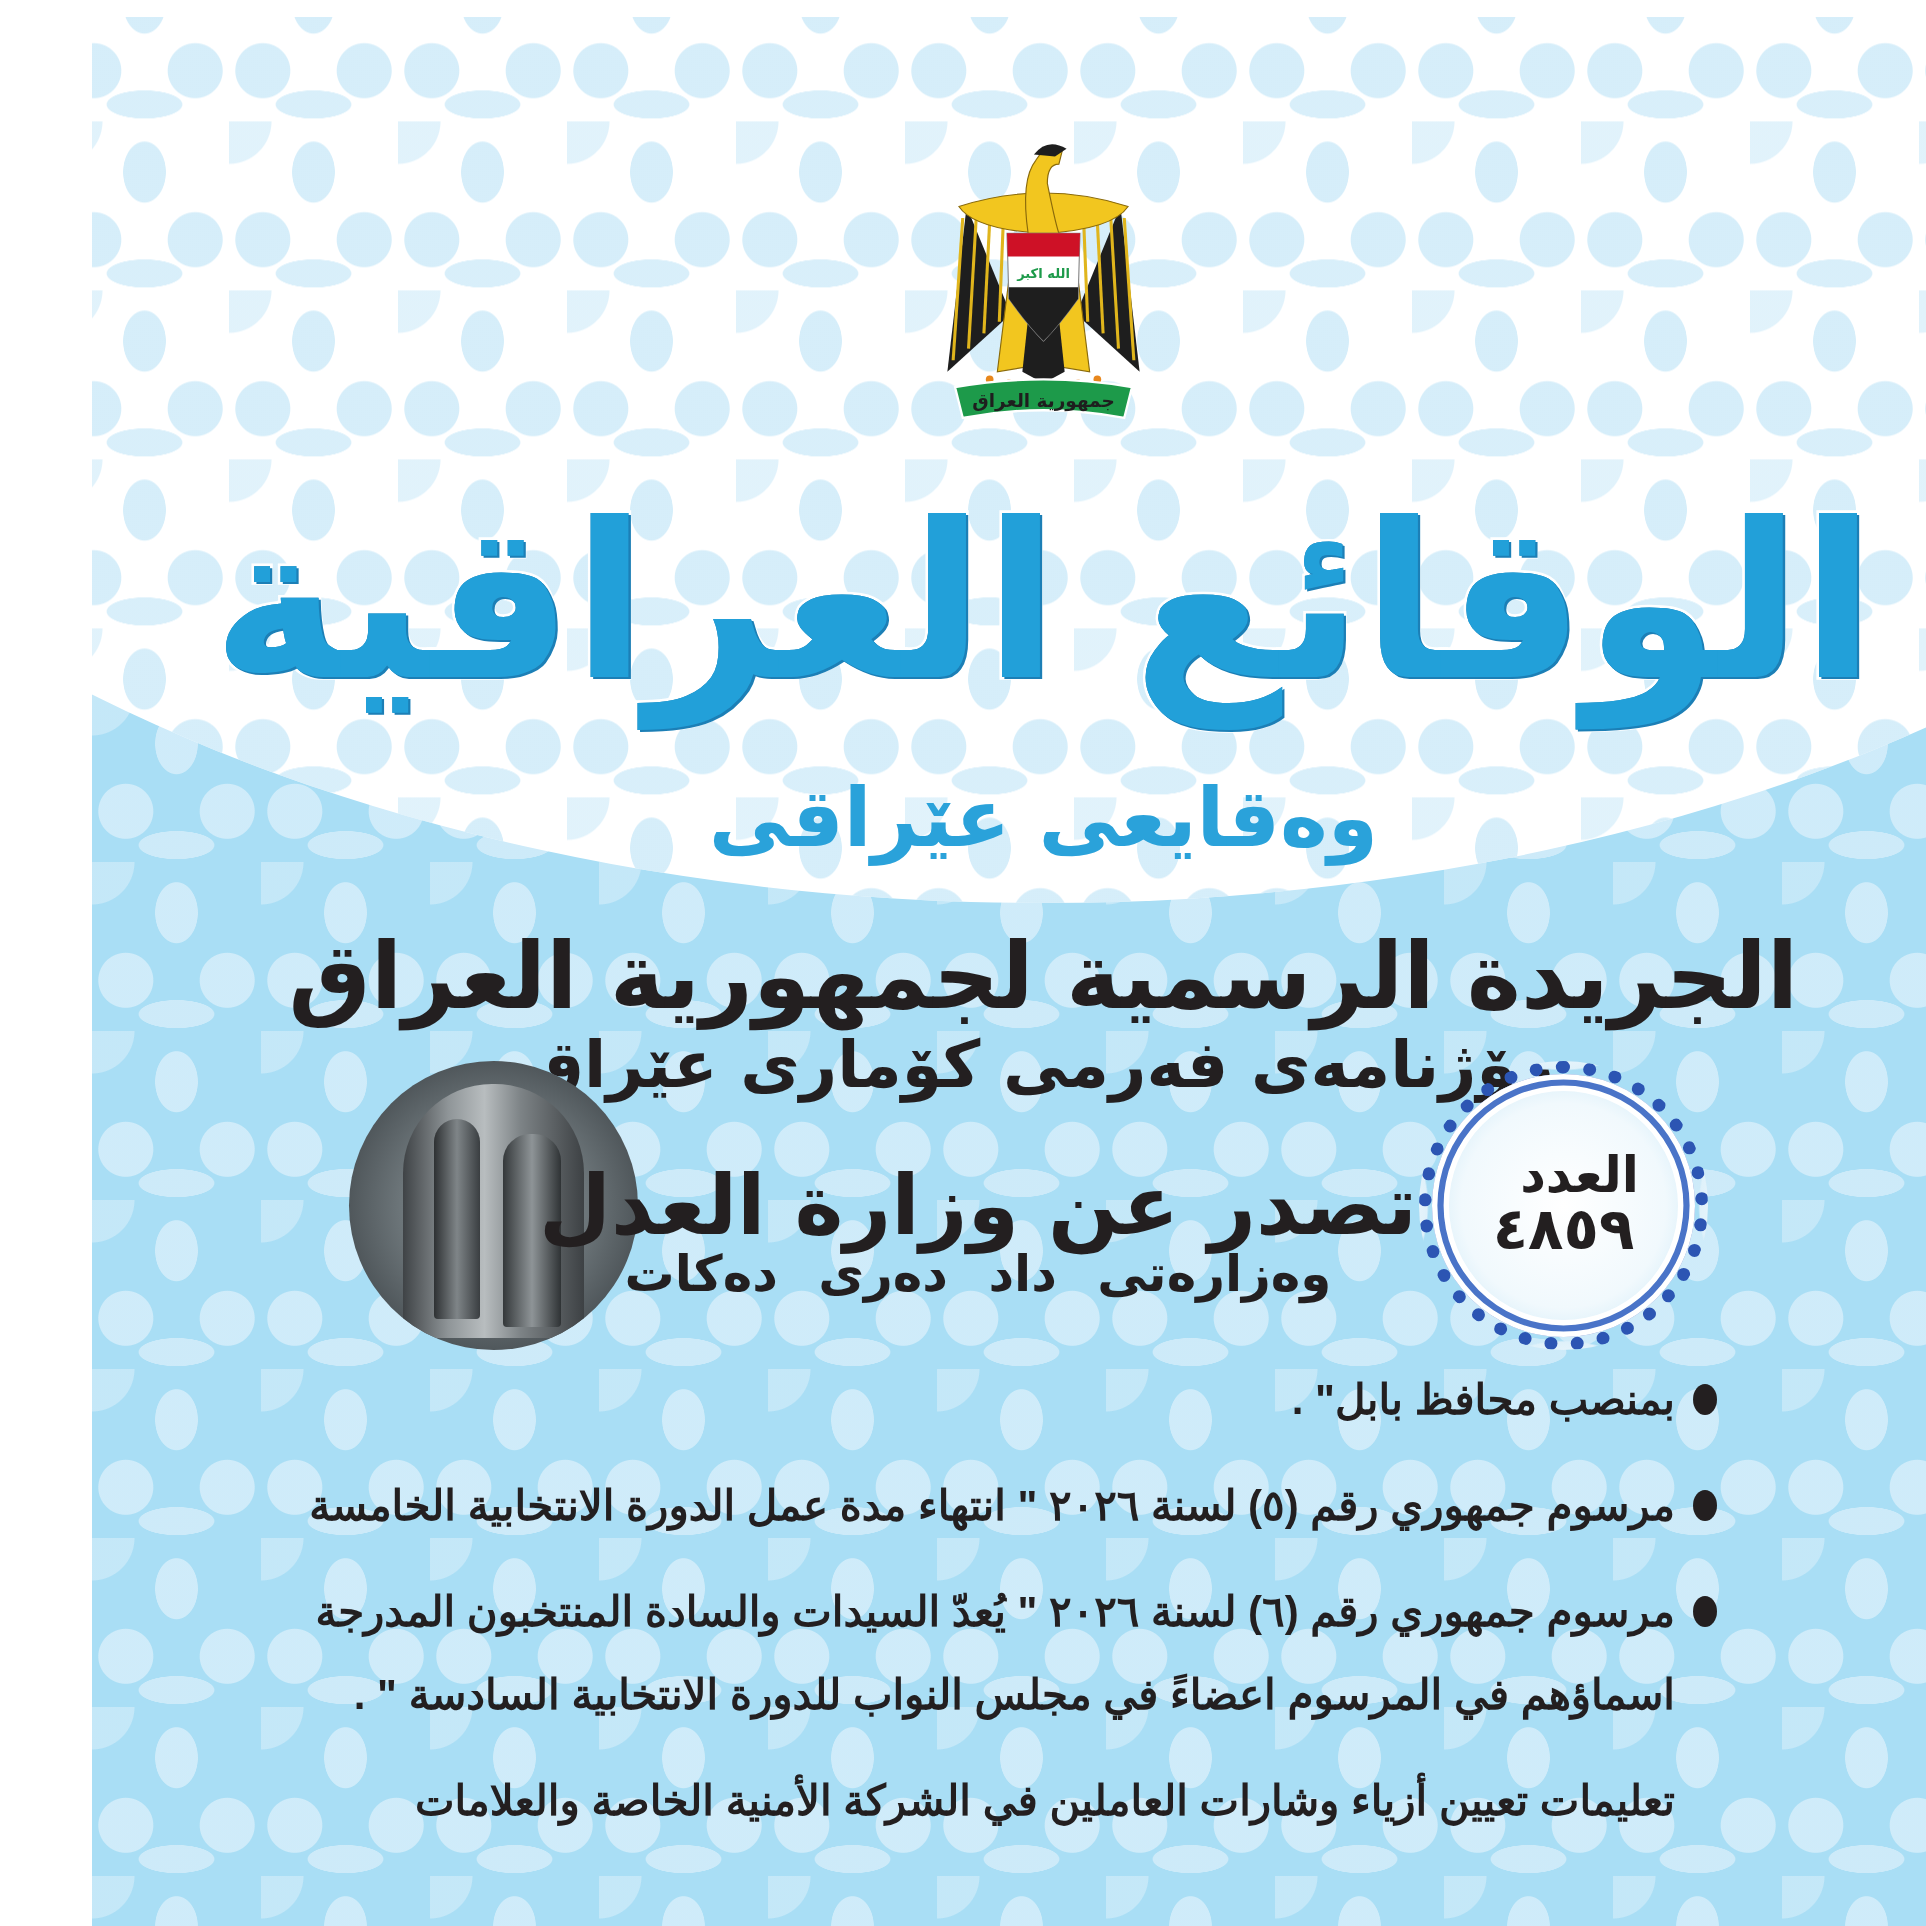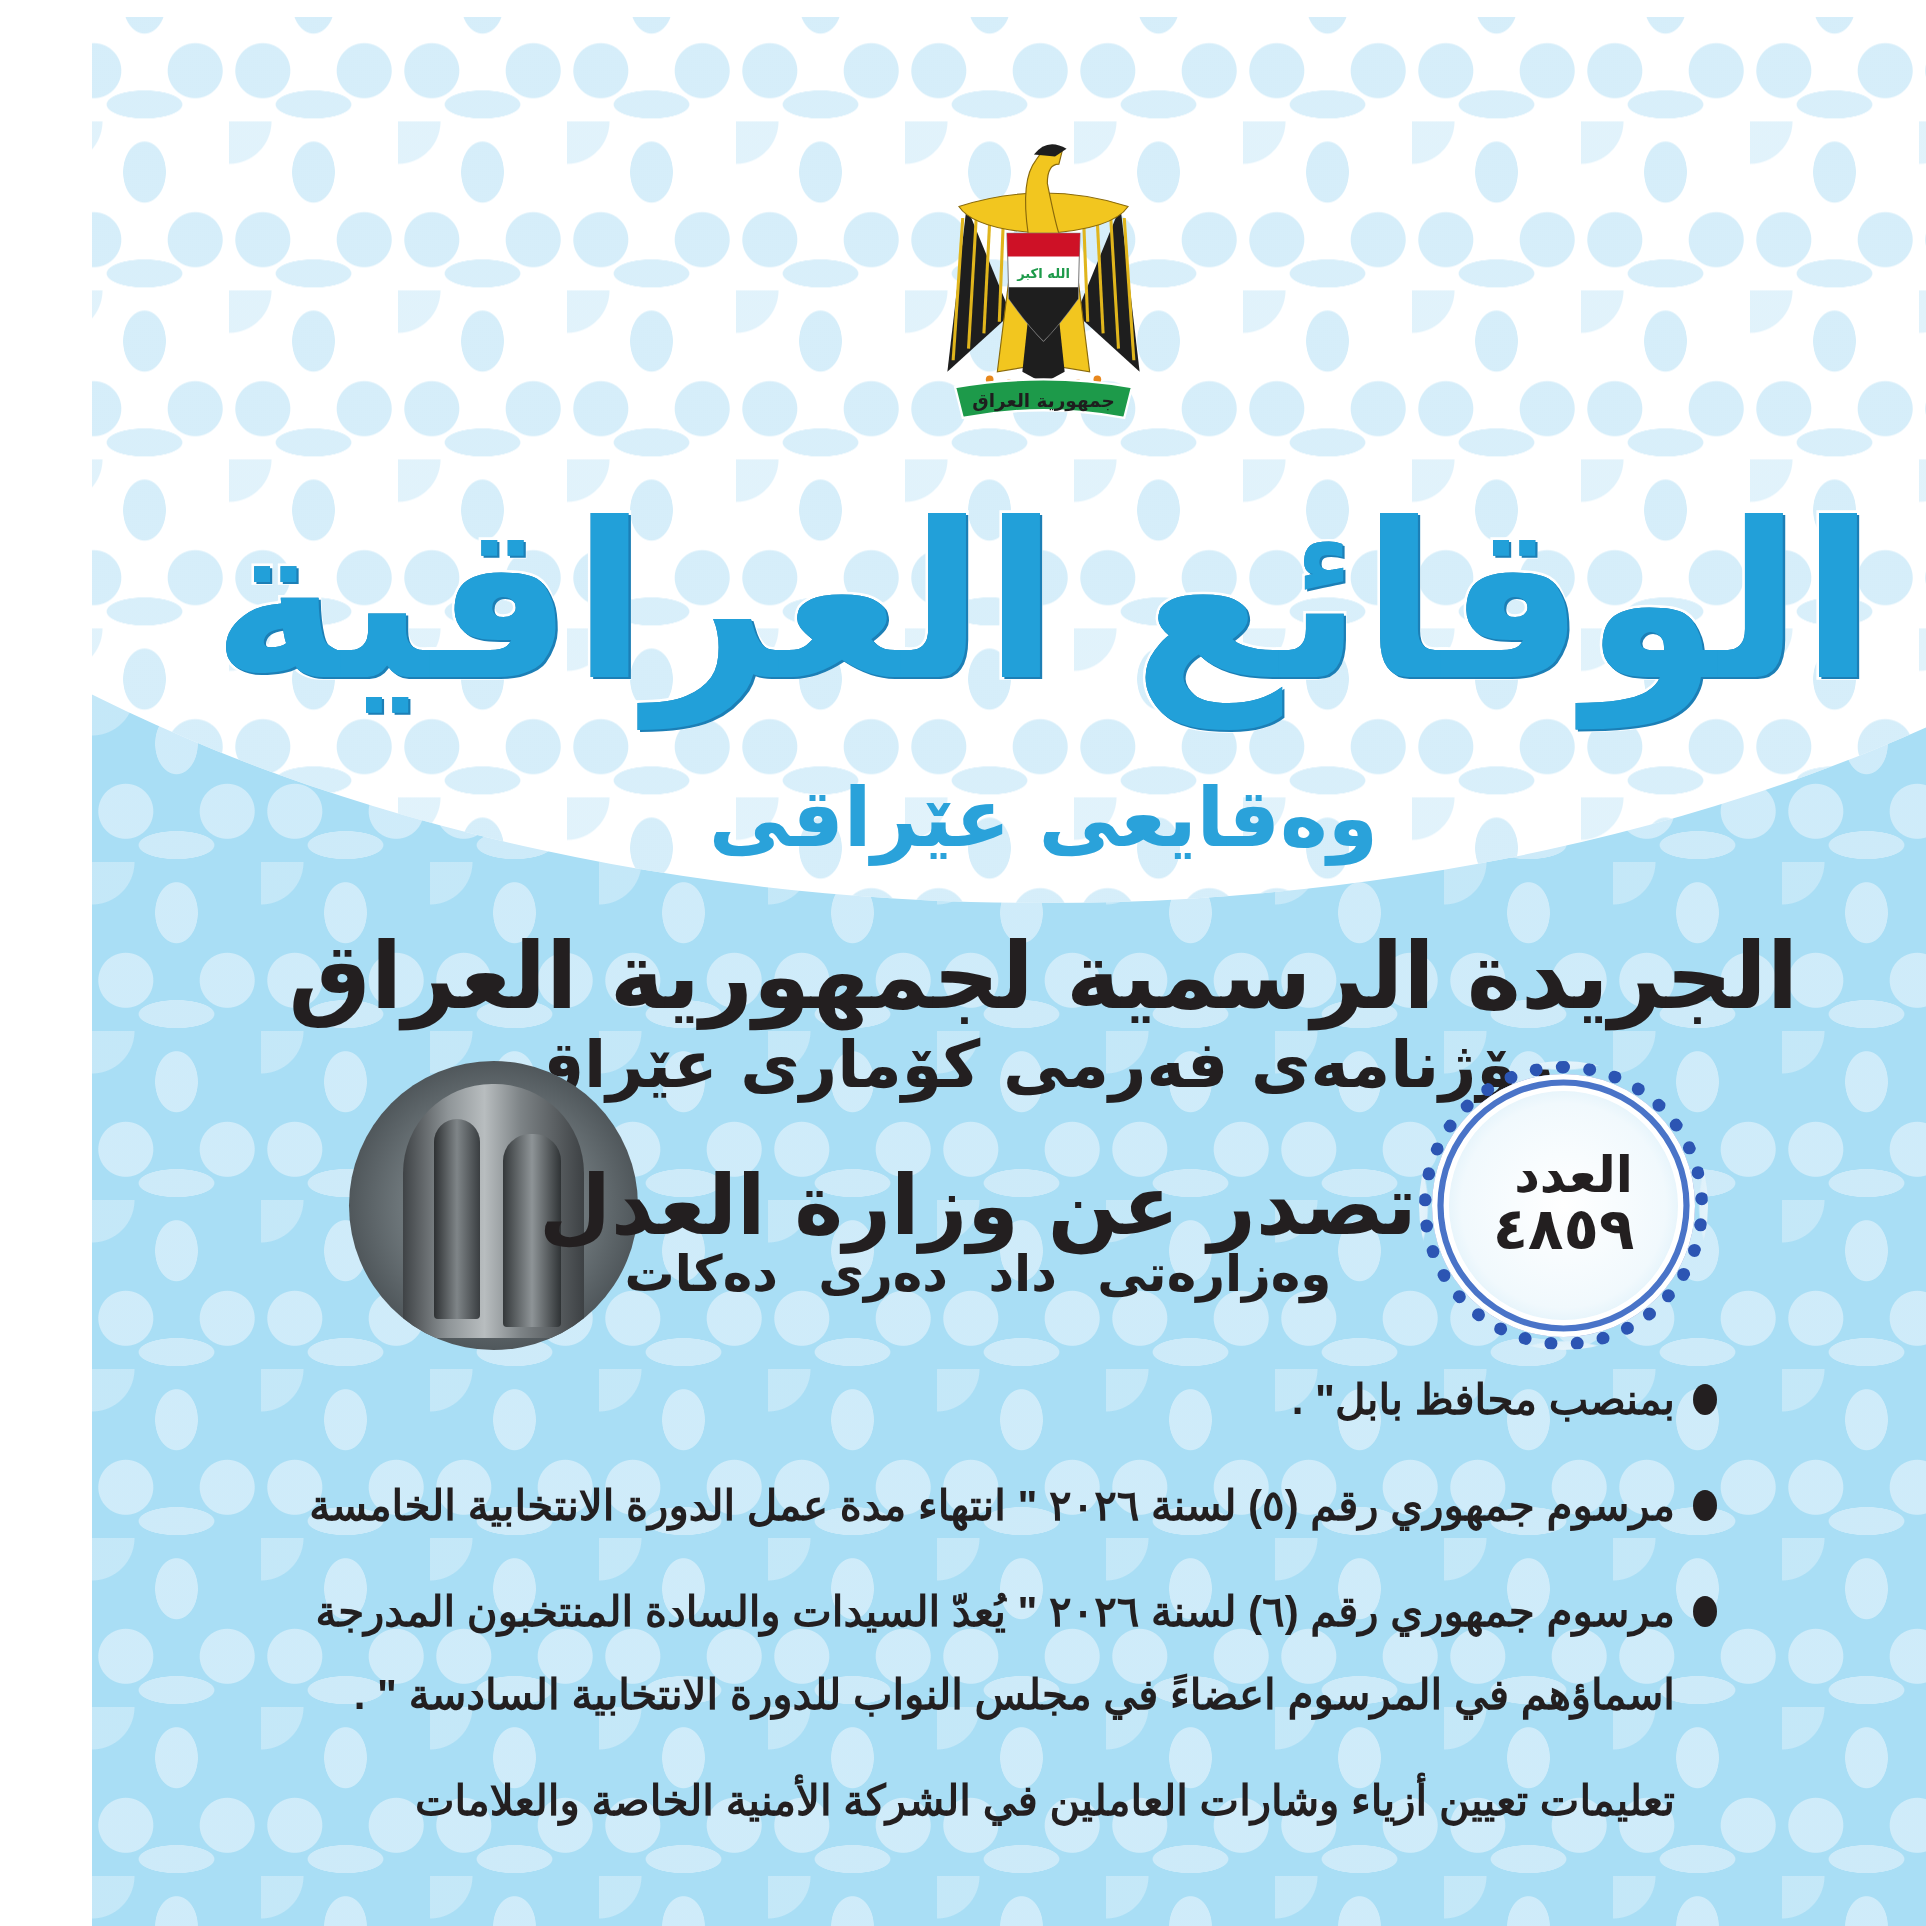--- a/index.html
+++ b/index.html
@@ -47,21 +47,21 @@
                   background: linear-gradient(90deg,#3f4346 0%,#8f9598 25%,#b8bdbf 45%,#7d8386 65%,#3d4144 100%); }
   .photo .fig1 { position:absolute; left:85px; top:58px; width:46px; height:200px; border-radius:23px 23px 3.9px 3.9px;
                  background:linear-gradient(90deg,#2e3133,#7f8588,#3a3e41); }
   .photo .fig2 { position:absolute; left:154px; top:73px; width:58px; height:193px; border-radius:27px 27px 3.9px 3.9px;
                  background:linear-gradient(90deg,#34383a,#8e9497,#2f3335); }
 
   .badge { position:absolute; left:1327px; top:1044px; width:289px; height:289px; border-radius:50%;
            background: radial-gradient(circle, #ffffff 0%, #f1f9fd 55%, #dff1fa 68%, transparent 69%);
            border:13px dotted #2c55b3; box-sizing:border-box;
            box-shadow: inset 0 0 0 5.4px #ffffff, inset 0 0 0 11.6px #4a74c8, inset 0 0 0 17px #ffffff; }
-  .badge-label { position:absolute; left:10px; width:100%; text-align:center; top:69px; font-size:50px; line-height:65px;
+  .badge-label { position:absolute; left:16px; width:100%; text-align:center; top:69px; font-size:50px; line-height:65px;
                  font-weight:bold; color:#231f20; direction:rtl; }
   .badge-num { position:absolute; left:0; width:100%; text-align:center; top:119px; font-size:58px; line-height:73px;
                font-weight:bold; color:#231f20; letter-spacing:5.4px; }
 
   .issued-ar { top:1133px; font-size:83px; line-height:112px; font-weight:bold; color:#231f20; }
   .issued-ku { top:1225px; font-size:50px; line-height:65px; font-weight:bold; color:#231f20; word-spacing:23px; }
 
   .items { position:absolute; left:266px; width:1317px; top:1341px; direction:rtl; }
   .item { position:relative; padding-right:0; margin-bottom:23px; }
   .item-line { font-family:"Liberation Sans", sans-serif; font-weight:bold; font-size:42px; line-height:83px;
@@ -128,21 +128,21 @@
     <div class="stele"></div>
     <div class="fig1"></div>
     <div class="fig2"></div>
   </div>
 
   <div class="badge">
     <div class="badge-label">العدد</div>
     <div class="badge-num">٤٨٥٩</div>
   </div>
 
-  <div class="abs issued-ar" style="left:447px;width:878px;text-align:left;direction:rtl;white-space:nowrap;">تصدر عن وزارة العدل</div>
+  <div class="abs issued-ar" style="left:447px;width:878px;text-align:center;direction:rtl;white-space:nowrap;">تصدر عن وزارة العدل</div>
   <div class="abs issued-ku" style="left:447px;width:878px;text-align:center;direction:rtl;white-space:nowrap;">وەزارەتی داد دەری دەکات</div>
 
   <div class="items">
     <div class="item">
       <span class="bullet"></span>
       <div class="item-line">بمنصب محافظ بابل" .</div>
     </div>
     <div class="item">
       <span class="bullet"></span>
       <div class="item-line">مرسوم جمهوري رقم (٥) لسنة ٢٠٢٦ " انتهاء مدة عمل الدورة الانتخابية الخامسة</div>

